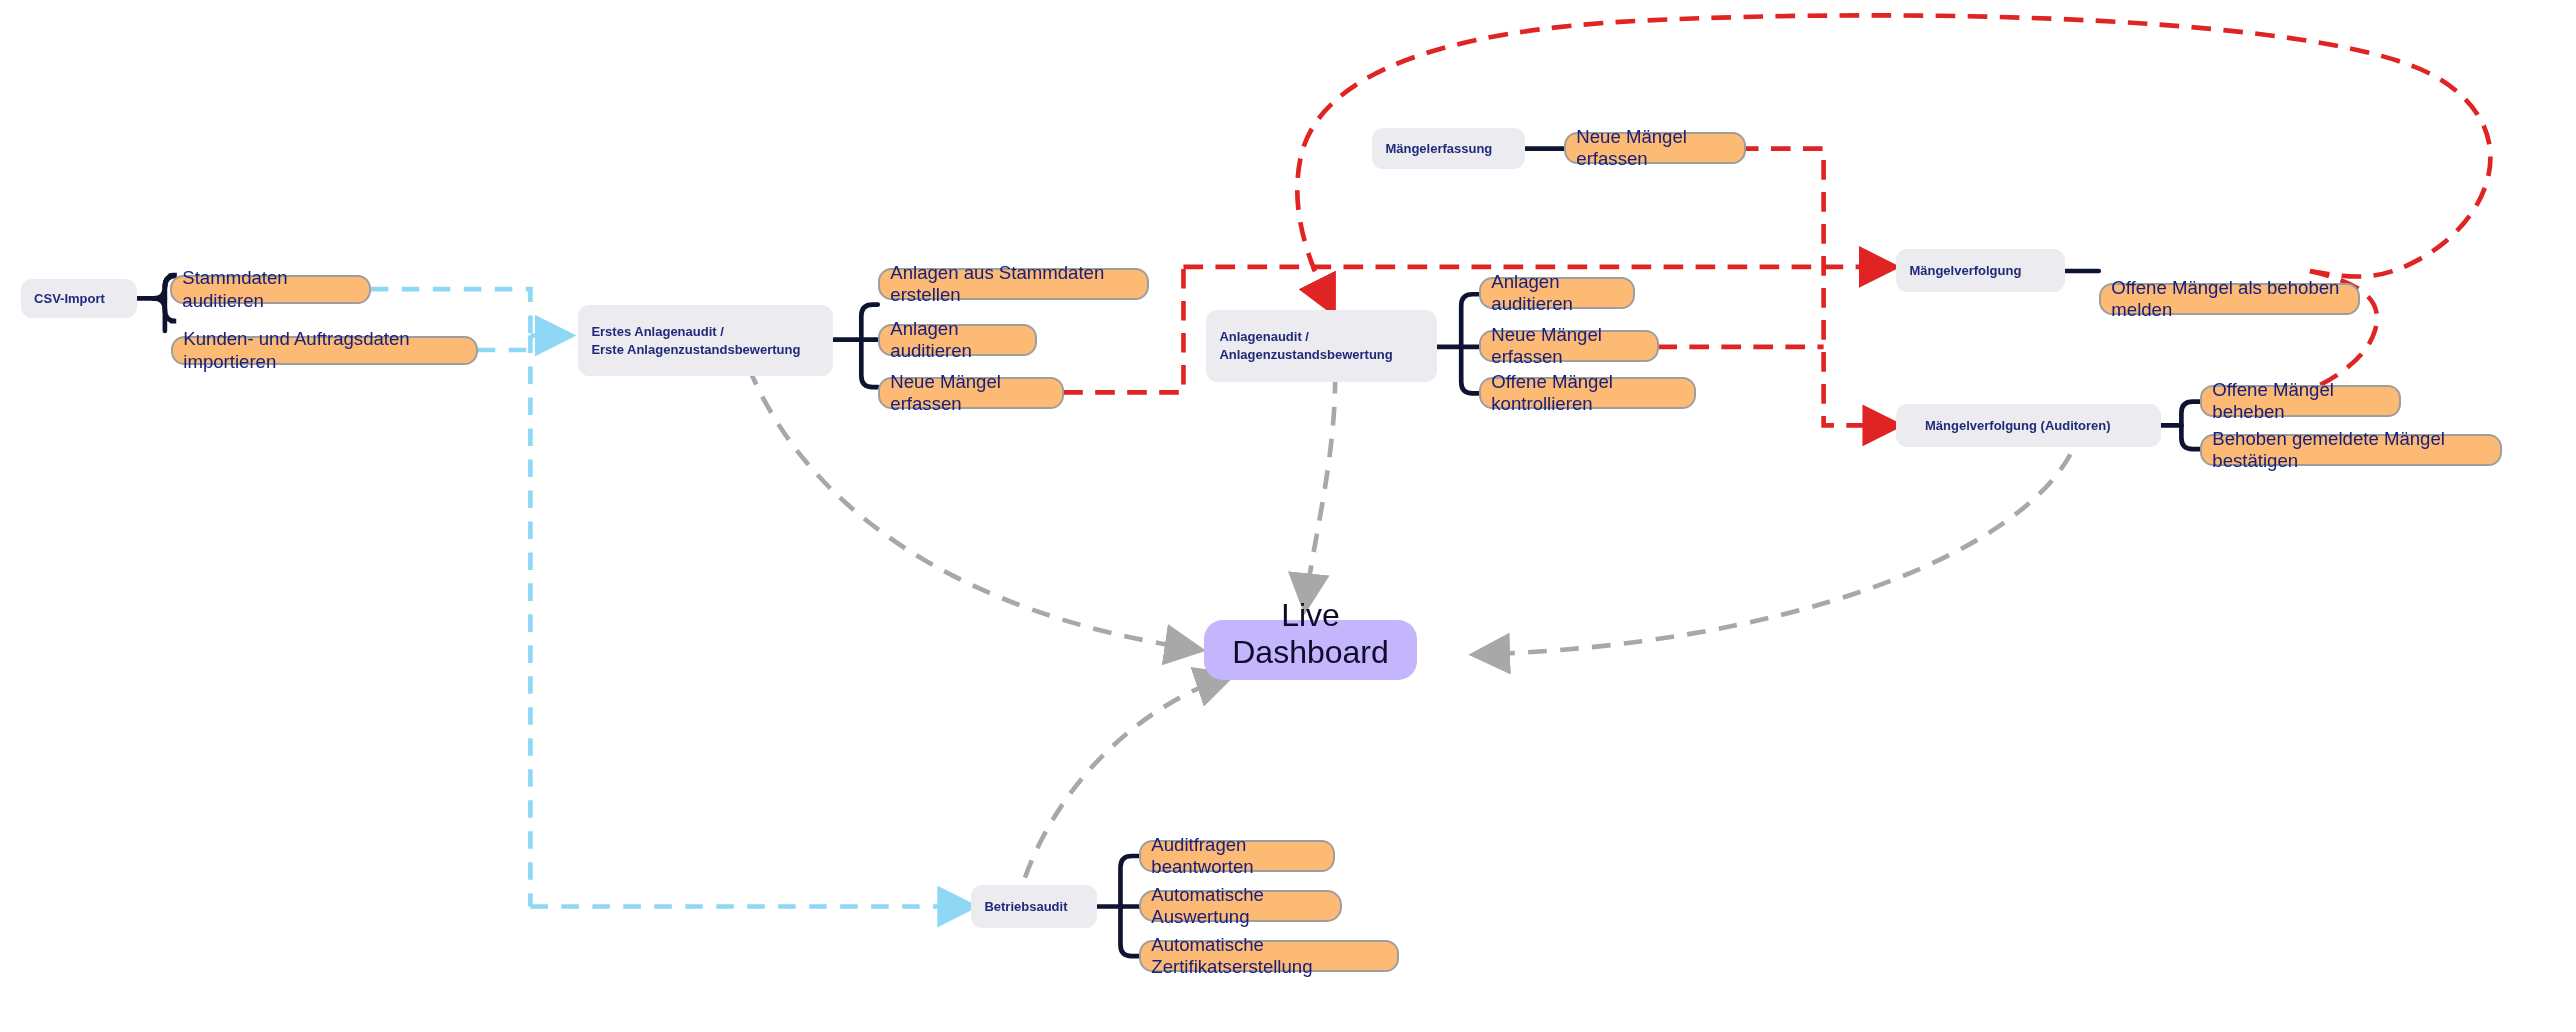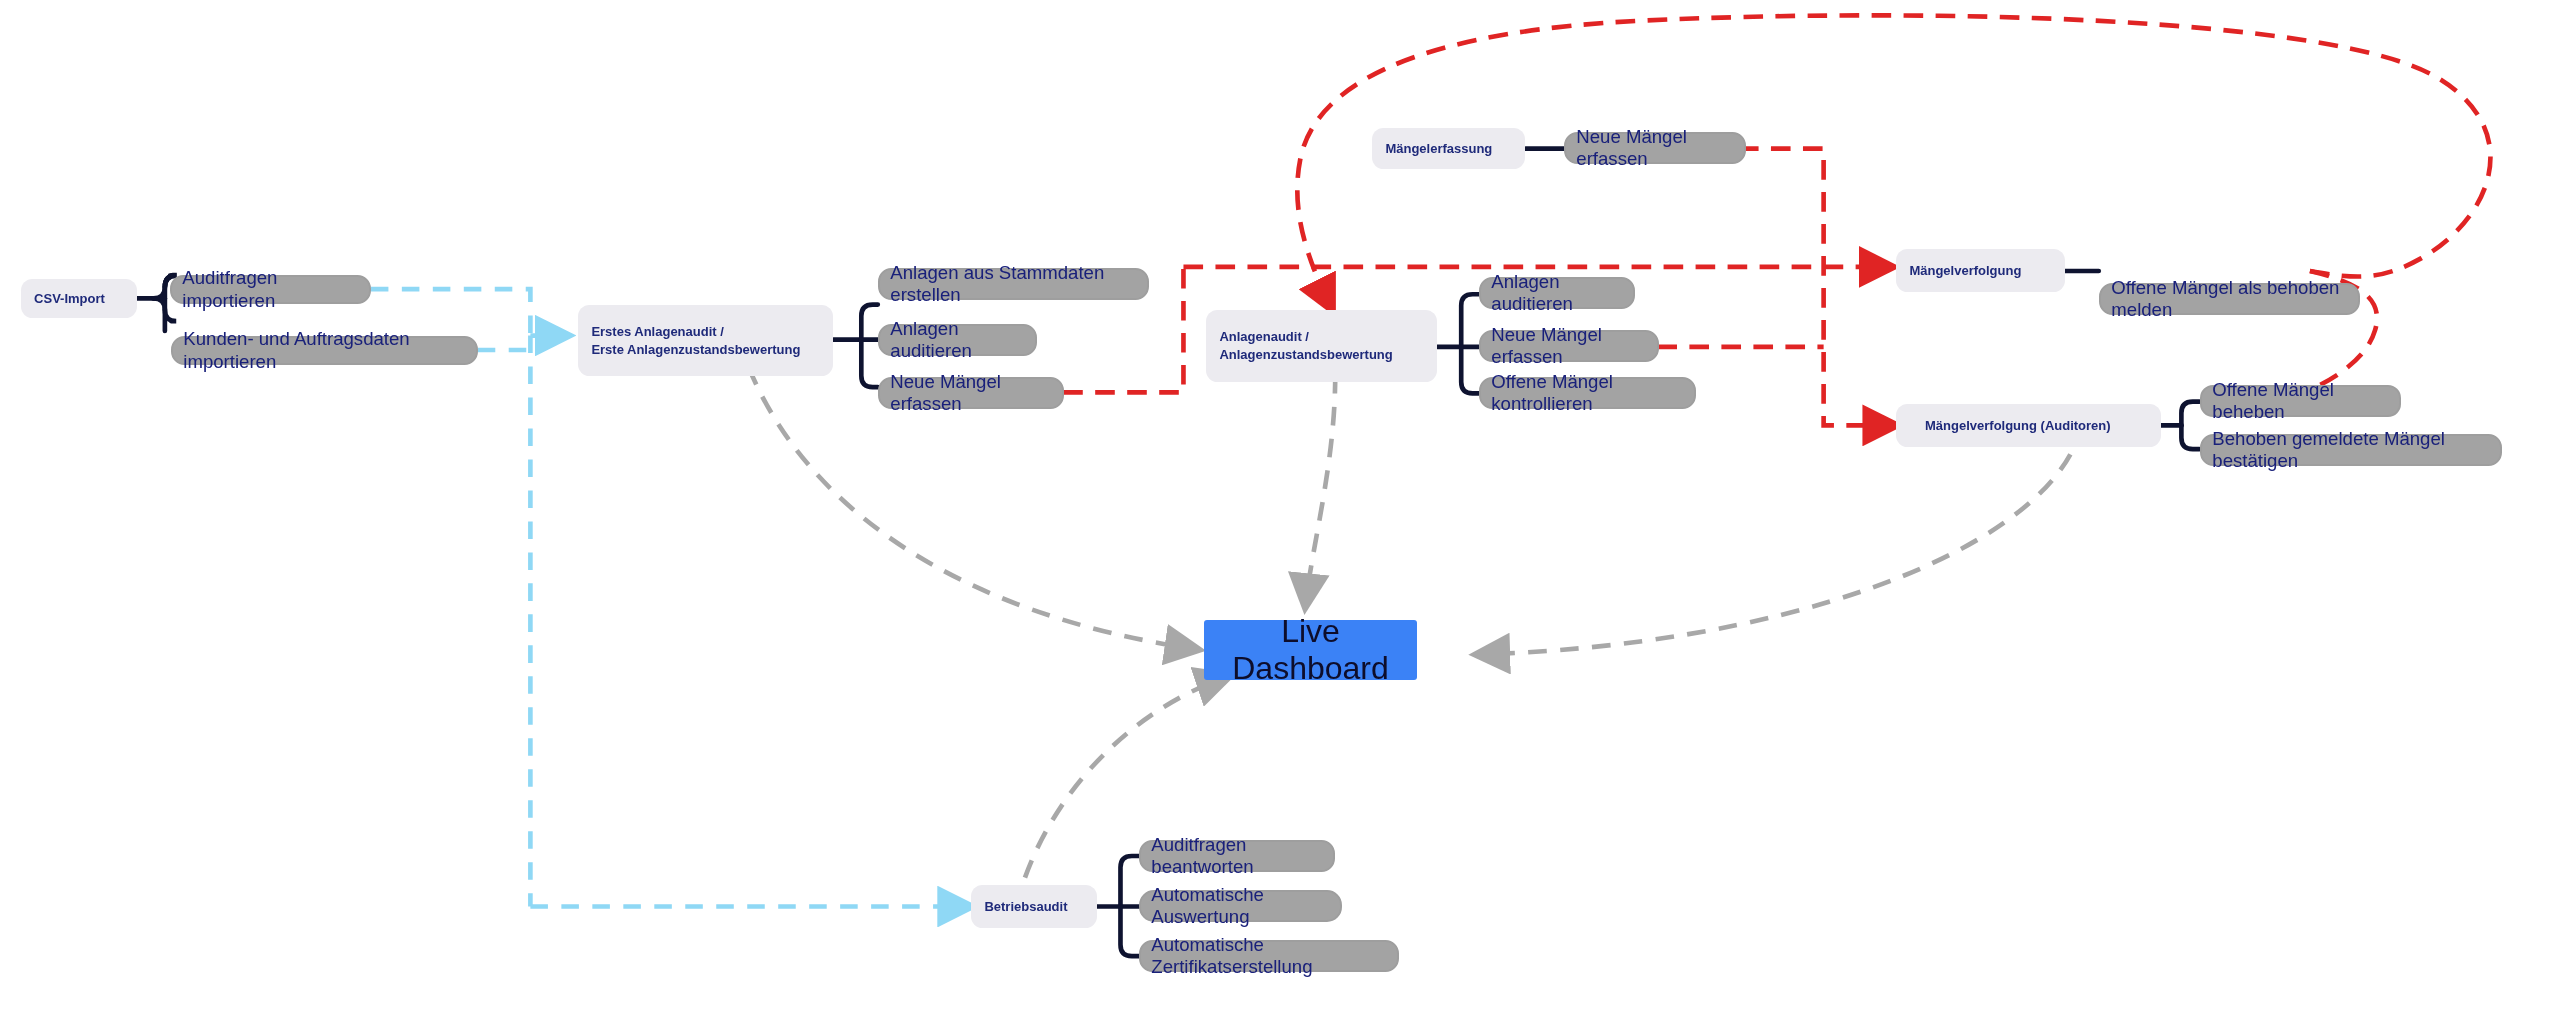--- a/index.html
+++ b/index.html
@@ -19,36 +19,37 @@
     border-radius:11.4px;
     color:#1f2a7a;
     font-weight:bold;
     padding:7.2px 13.4px;
     line-height:1.35;
   }
   .root .inner{text-align:left;}
 
   
   .leaf{
-    background:#a3a3a3;
+    background:#fdba74;
     border:2.6px solid #9e9e9e;
     border-radius:13.4px;
     color:#19207a;
     font-weight:normal;
     padding:5.2px 10.3px;
     line-height:1.2;
   }
 
   .dash{
-    background:#3b82f6;
-    border-radius:3px;
+    background:#c4b5fd;
+    border-radius:19px;
     color:#0d0d2b;
     font-weight:normal;
     justify-content:center;
     padding:9.3px 17.6px;
+    align-items:flex-end;
   }
   .dash .inner{text-align:center;}
 
   .fs-root{font-size:13px;}
   .fs-leaf{font-size:18.6px;}
   .fs-dash{font-size:32px;}
 </style>
 </head>
 <body>
 
@@ -131,21 +132,21 @@
       <path d="M2586,726 C2586,900 2540,1060 2528,1175" marker-end="url(#arrGrey)"></path>
       <path d="M4010,880 C3900,1080 3450,1250 2860,1268" marker-end="url(#arrGrey)"></path>
       <path d="M1985,1700 C2050,1520 2200,1370 2380,1310" marker-end="url(#arrGrey)"></path>
     </g>
   </svg>
 
   <div class="node root fs-root" style="left:20.7px; top:279px; width:116px; height:39px;">
     <span class="inner">CSV-Import</span>
   </div>
   <div class="node leaf fs-leaf" style="left:170px; top:275px; width:201px; height:29px;">
-    <span class="inner">Auditfragen importieren</span>
+    <span class="inner">Stammdaten auditieren</span>
   </div>
   <div class="node leaf fs-leaf" style="left:171px; top:336px; width:307px; height:29px;">
     <span class="inner">Kunden- und Auftragsdaten importieren</span>
   </div>
 
   <div class="node root fs-root" style="left:578px; top:305px; width:255px; height:71px;">
     <span class="inner">
       <span style="display:block">Erstes Anlagenaudit /</span>
       <span style="display:block">Erste Anlagenzustandsbewertung</span>
     </span>

